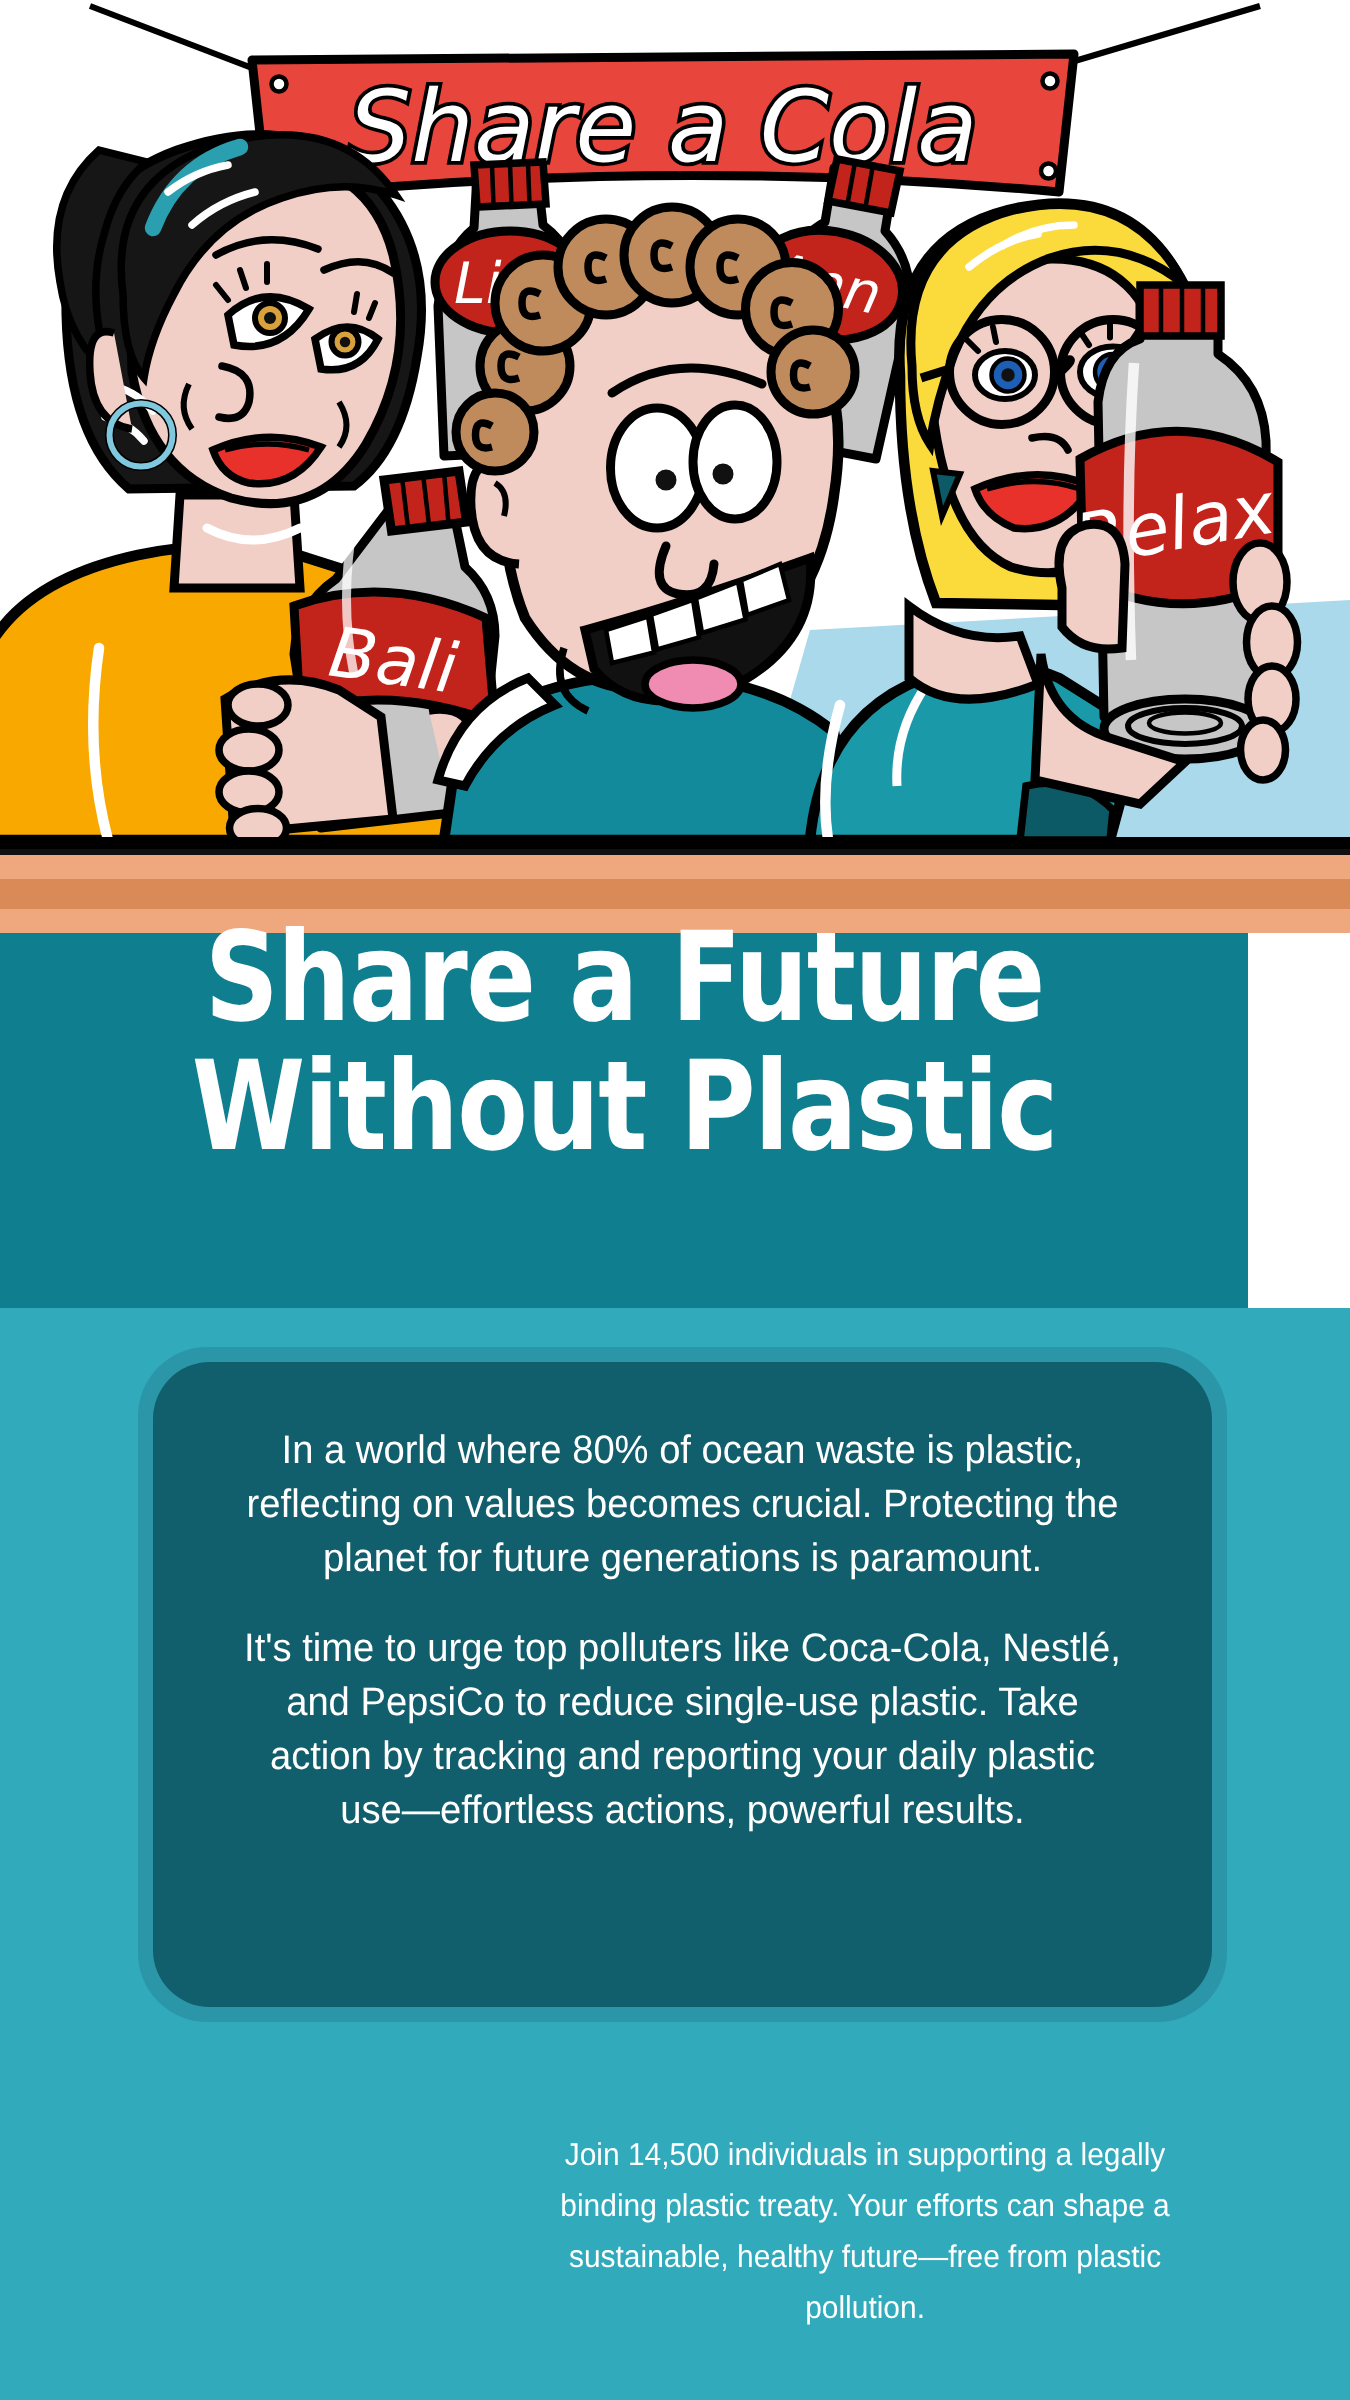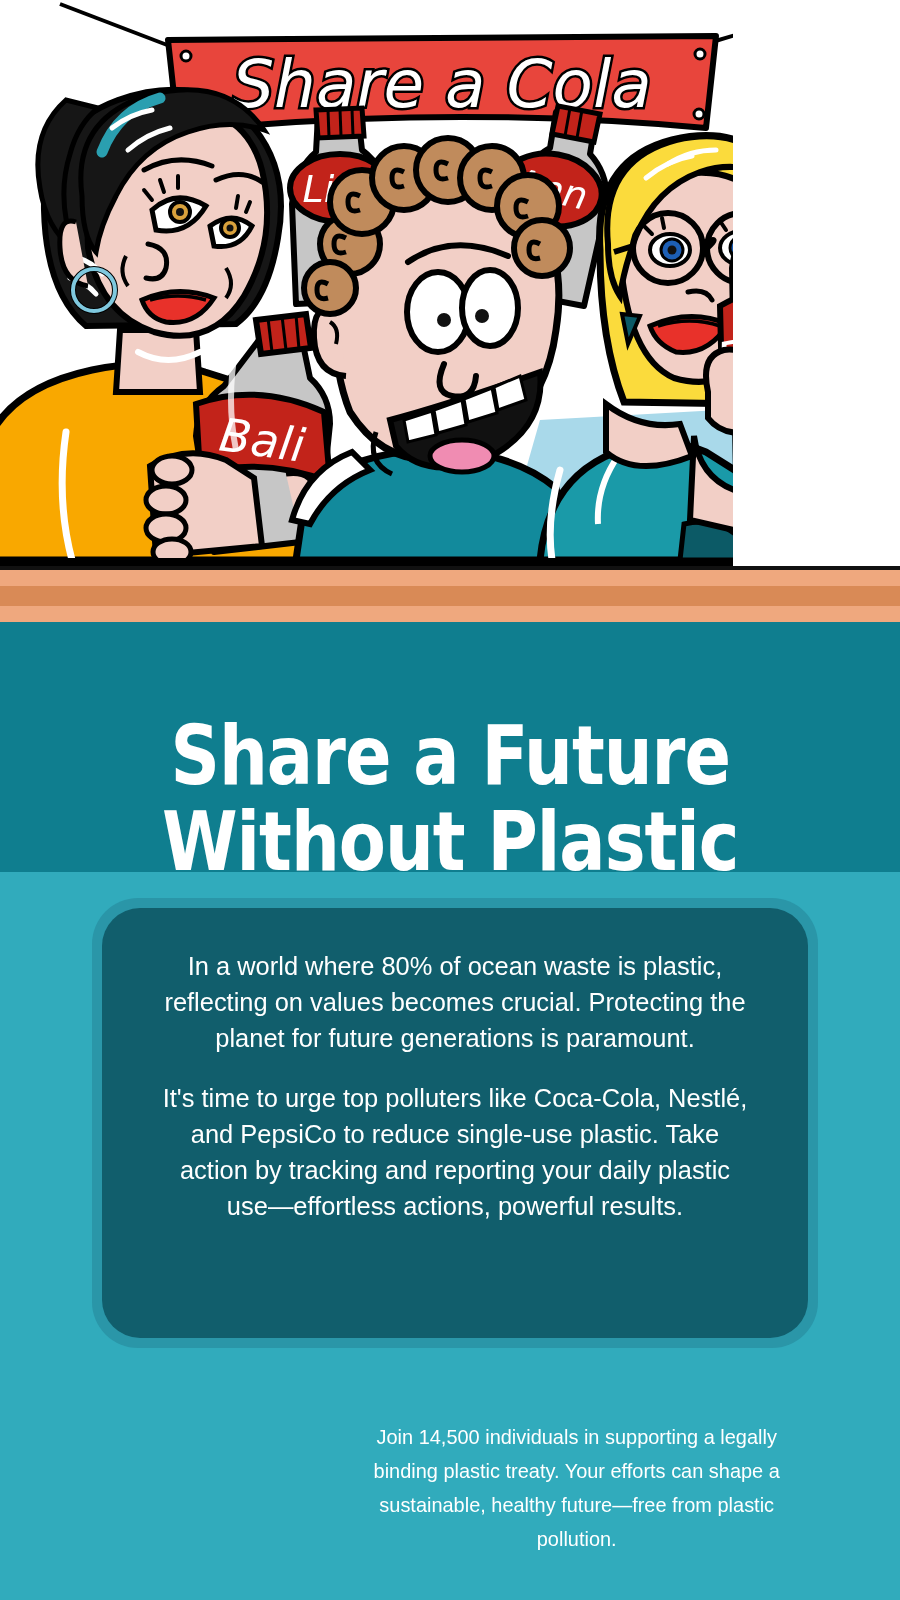--- a/index.html
+++ b/index.html
@@ -4,37 +4,37 @@
 <style>
   * { margin:0; padding:0; box-sizing:border-box; }
   html,body { background:#ffffff; }
   body {
     width:900px; height:1600px; position:relative; overflow:hidden;
     font-family:"Liberation Sans", sans-serif;
   }
 
   
   .hero {
-    position:absolute; left:0; top:0; width:733px; height:568px;
+    position:absolute; left:0; top:0; width:900px; height:568px;
     background:#86efac; overflow:hidden;
   }
   .hero svg { display:block; width:900px; height:568px; }
 
   
   .band { position:absolute; left:0; width:900px; }
   .band-rule   { top:566px;  height:4px;  background:#111111; }
   .band-tan-1  { top:570px;  height:16px; background:#efa87e; }
   .band-wood   { top:586px;  height:20px; background:#d98a56; }
   .band-tan-2  { top:606px;  height:16px; background:#efa87e; }
 
   
   .headline-band {
-    position:absolute; left:0; top:622px; width:900px; height:250px;
+    position:absolute; left:0; top:622px; width:832px; height:250px;
     background:#0f7e8f;
-    display:flex; align-items:flex-end; justify-content:center;
+    display:flex; align-items:flex-start; justify-content:center;
   }
   .headline {
     font-family:"DejaVu Sans", sans-serif;
     font-weight:700;
     color:#ffffff;
     text-align:center;
     font-size:70px;
     line-height:1.04;
     letter-spacing:-1px;
     transform:scaleY(1.18) scaleX(0.98);

